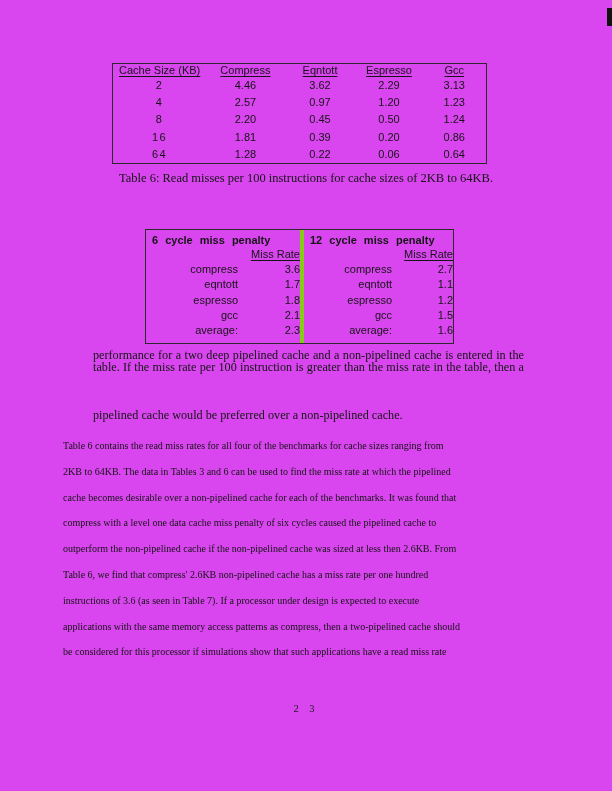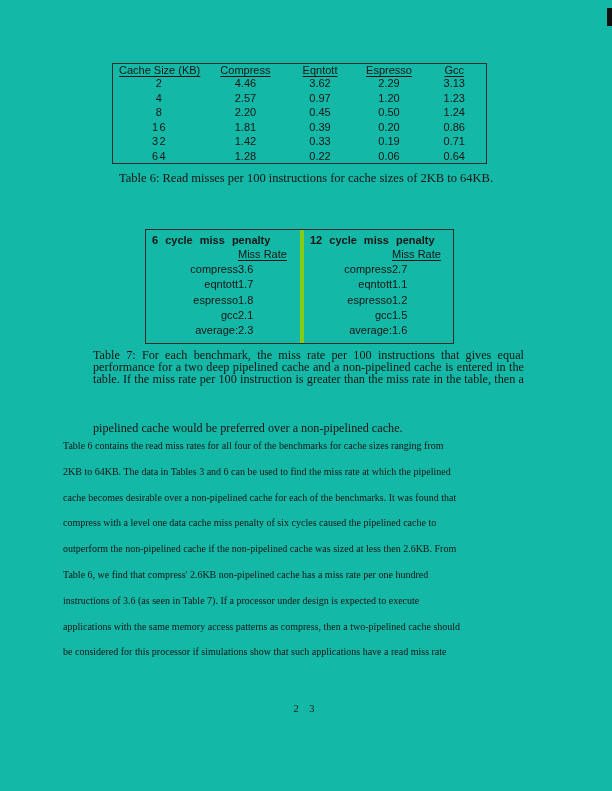--- a/index.html
+++ b/index.html
@@ -1,17 +1,17 @@
 <!DOCTYPE html>
 <html><head>
 <meta charset="utf-8">
 <style>
   html, body { margin:0; padding:0; background:#ffffff; }
   .page {
-    position:relative; width:612px; height:791px; background:#14b8a6;
+    position:relative; width:612px; height:791px; background:#d946ef;
     font-family:"Liberation Serif", serif; color:#1b1b1b; overflow:hidden;
   }
   
   .scan-mark { position:absolute; right:0; top:8px; width:5px; height:18px; background:#111; }
 
   
   .t6-box {
     position:absolute; left:112px; top:63px; width:375px; height:101px;
     border:1px solid #2a2a2a; box-sizing:border-box;
   }
@@ -38,21 +38,21 @@
     border:1px solid #2a2a2a; box-sizing:border-box; display:flex;
     font-family:"Liberation Sans", sans-serif; font-size:11px; color:#151515;
   }
   .t7-panel { box-sizing:border-box; padding-top:4px; }
   .t7-panel.left  { flex:0 0 158px; border-right:4px solid #84cc16; }
   .t7-panel.right { flex:1; }
   .t7-title { font-weight:bold; word-spacing:4px; padding-left:6px; line-height:13px; white-space:nowrap; }
   .t7-row { display:flex; line-height:15.2px; }
   .t7-name { flex:0 0 92px; text-align:right; }
   .t7-panel.right .t7-name { flex-basis:88px; }
-  .t7-val { flex:1; text-align:left; white-space:nowrap; }
+  .t7-val { flex:1; text-align:right; white-space:nowrap; }
   .t7-colhead .t7-val { text-decoration:underline; text-underline-offset:2px; }
   .t7-caption {
     position:absolute; left:93px; top:349px; width:431px;
     font-size:12.2px; color:#141414;
   }
   .t7-caption .jline { line-height:12.2px; text-align:justify; text-align-last:justify; }
   .t7-caption .jline.last { text-align-last:left;margin-top:36px; }
 
   
   .body-text { position:absolute; left:63px; top:433px; width:500px; font-size:10px; color:#141414; }
@@ -103,27 +103,20 @@
           <td class="c2">0.45</td>
           <td class="c3">0.50</td>
           <td class="c4">1.24</td>
         </tr>
         <tr>
           <td class="c0">16</td>
           <td class="c1">1.81</td>
           <td class="c2">0.39</td>
           <td class="c3">0.20</td>
           <td class="c4">0.86</td>
-        </tr>
-        <tr>
-          <td class="c0">32</td>
-          <td class="c1">1.42</td>
-          <td class="c2">0.33</td>
-          <td class="c3">0.19</td>
-          <td class="c4">0.71</td>
         </tr>
         <tr>
           <td class="c0">64</td>
           <td class="c1">1.28</td>
           <td class="c2">0.22</td>
           <td class="c3">0.06</td>
           <td class="c4">0.64</td>
         </tr>
       </tbody>
     </table>
@@ -181,21 +174,20 @@
         <span class="t7-val">1.5</span>
       </div>
       <div class="t7-row">
         <span class="t7-name">average:</span>
         <span class="t7-val">1.6</span>
       </div>
     </div>
   </div>
 
   <div class="t7-caption">
-    <div class="jline">Table 7:  For each benchmark, the miss rate per 100 instructions that gives equal</div>
     <div class="jline">performance for a two deep pipelined cache and a non-pipelined cache is entered in the</div>
     <div class="jline">table.  If the miss rate per 100 instruction is greater than the miss rate in the table, then a</div>
     <div class="jline last">pipelined cache would be preferred over a non-pipelined cache.</div>
   </div>
 
   <div class="body-text">
     <div class="bline">Table 6 contains the read miss rates for all four of the benchmarks for cache sizes ranging from</div>
     <div class="bline">2KB to 64KB.  The data in Tables 3 and 6 can be used to find the miss rate at which the pipelined</div>
     <div class="bline">cache becomes desirable over a non-pipelined cache for each of the benchmarks.  It was found that</div>
     <div class="bline">compress with a level one data cache miss penalty of six cycles caused the pipelined cache to</div>

